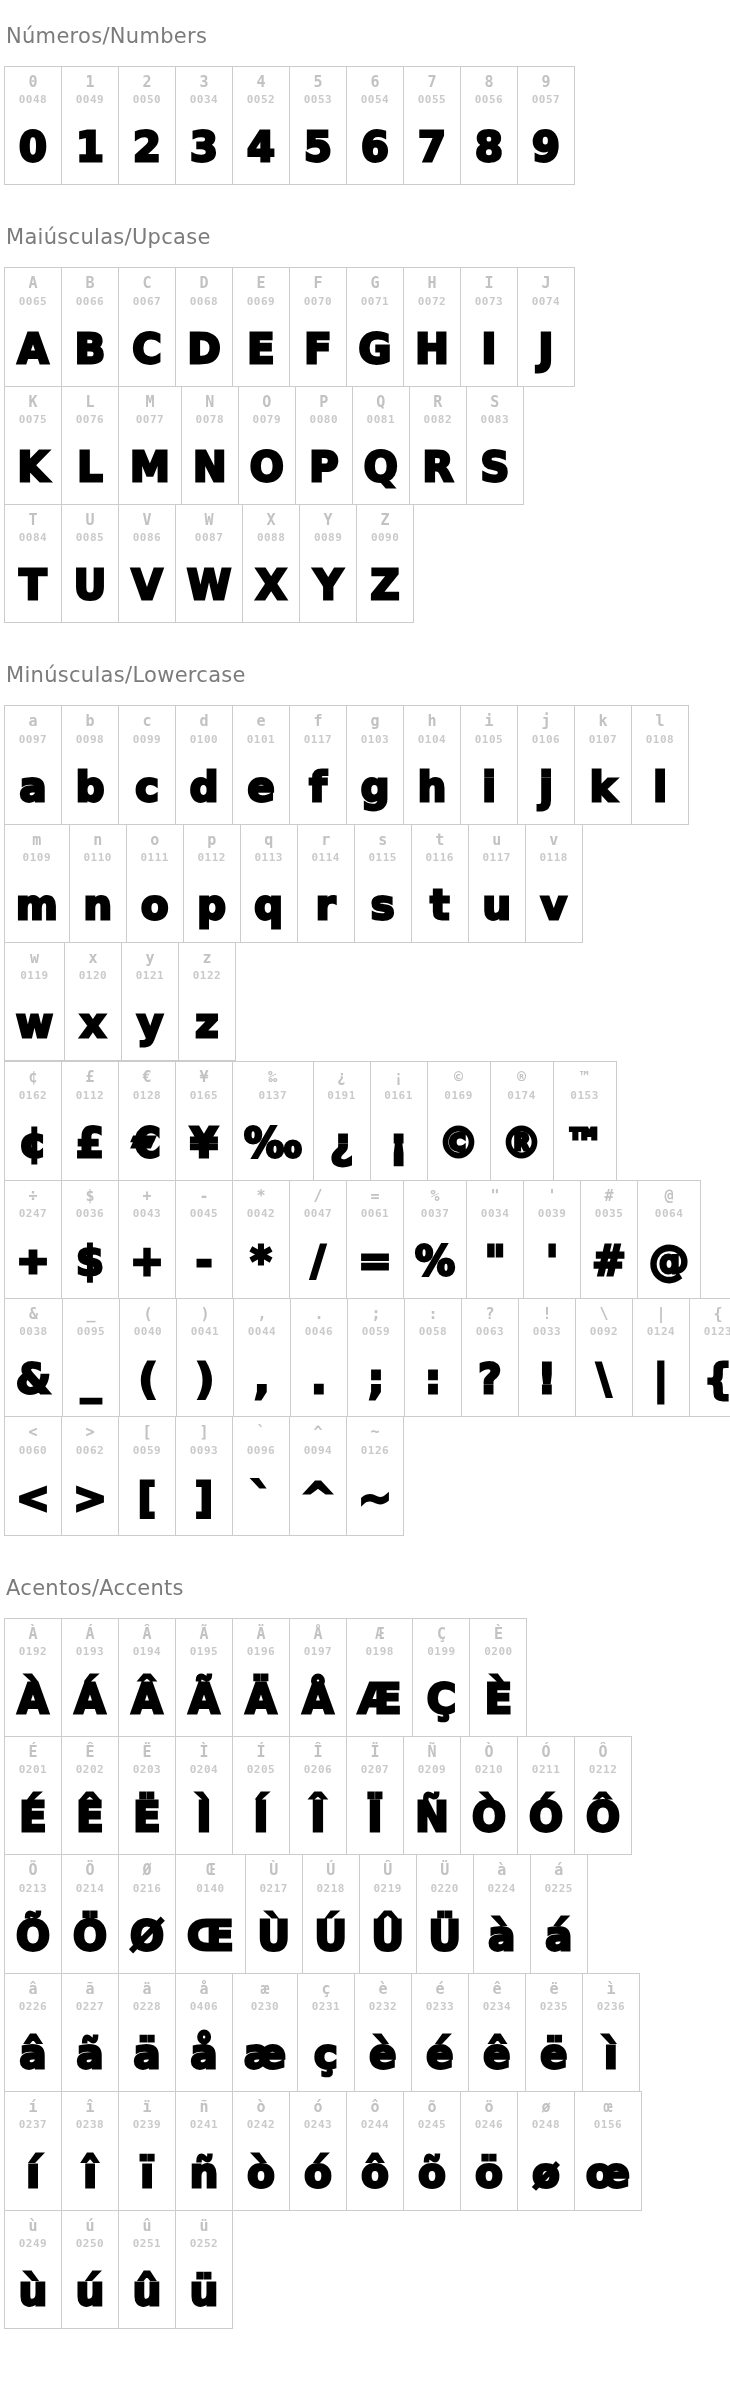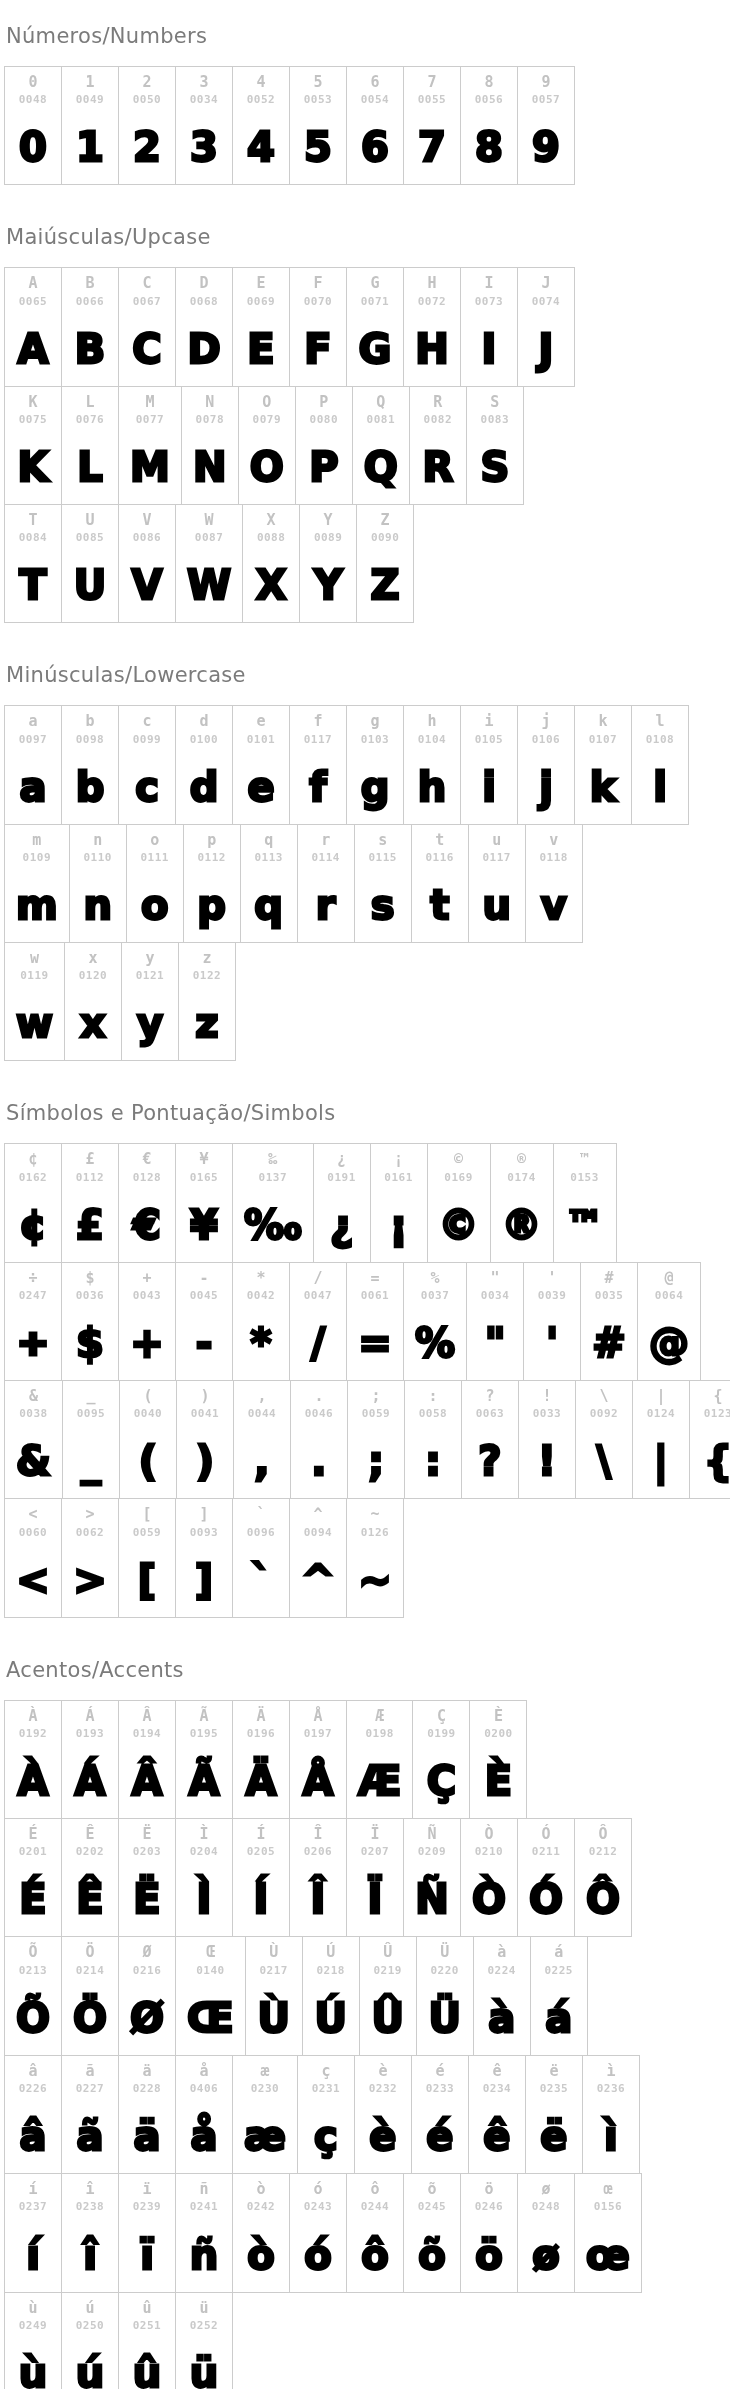--- a/index.html
+++ b/index.html
@@ -407,21 +407,20 @@
           <span class="glyph">y</span>
         </div>
         <div class="cell">
           <span class="cell-char">z</span>
           <span class="cell-code">0122</span>
           <span class="glyph">z</span>
         </div>
       </div>
     </section>
     <section>
-      <h2 class="section-title">Símbolos e Pontuação/Simbols</h2>
       <div class="glyph-row">
         <div class="cell">
           <span class="cell-char">¢</span>
           <span class="cell-code">0162</span>
           <span class="glyph">¢</span>
         </div>
         <div class="cell">
           <span class="cell-char">£</span>
           <span class="cell-code">0112</span>
           <span class="glyph">£</span>

